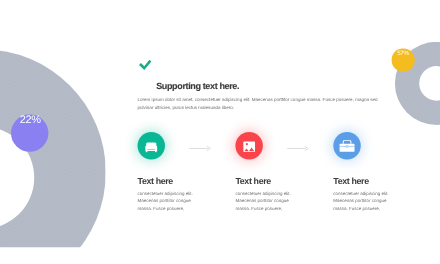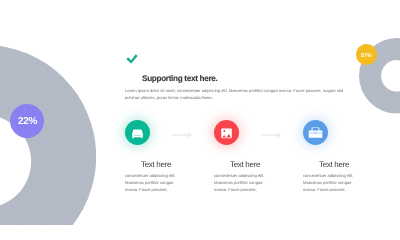--- a/index.html
+++ b/index.html
@@ -1,34 +1,34 @@
 <!DOCTYPE html>
 <html><head>
 <meta charset="utf-8">
 <style>
   html,body{margin:0;padding:0;background:#fff;}
   body{width:400px;height:225px;overflow:hidden;font-family:"Liberation Sans",sans-serif;-webkit-font-smoothing:antialiased;text-rendering:geometricPrecision;}
   #slide{position:relative;width:400px;height:225px;background:#ffffff;overflow:hidden;}
 
   
   .ringwrap{position:absolute;}
-  .badge{position:absolute;border-radius:50%;display:flex;align-items:center;justify-content:center;color:#fff;font-weight:bold;}
+  .badge{position:absolute;border-radius:50%;display:flex;justify-content:center;color:#fff;font-weight:normal;}
   #badge-left{left:10.3px;top:104.2px;width:34px;height:34px;background:#8a80f2;font-size:10px;letter-spacing:-0.35px;padding-left:0.3px;box-sizing:border-box;}
   #badge-right{left:356.1px;top:44.3px;width:20.5px;height:20.5px;background:#f5bc20;font-size:5.6px;letter-spacing:-0.2px;padding-top:2px;box-sizing:border-box;}
 
   
   #content{position:absolute;left:0;top:0;width:400px;height:225px;}
   #check-icon{position:absolute;left:125.8px;top:54.0px;width:12.0px;height:9.9px;}
   #title{position:absolute;left:142px;top:73.8px;font-size:8.2px;font-weight:bold;color:#3c3c3c;letter-spacing:-0.33px;white-space:nowrap;-webkit-text-stroke:0.12px #3c3c3c;}
   #lead{position:absolute;left:125px;top:88.1px;width:224px;font-size:4.14px;line-height:6.4px;color:#6e6e70;}
 
   .col{position:absolute;top:119.5px;width:80px;}
   .icon-circle{width:25px;height:25px;border-radius:50%;position:relative;}
   .icon-circle svg{position:absolute;left:0;top:0;}
-  .col-title{position:absolute;left:16px;top:40.3px;font-size:8.05px;font-weight:normal;color:#3c3c3c;letter-spacing:-0.33px;white-space:nowrap;}
+  .col-title{position:absolute;left:0;top:40.3px;font-size:8.05px;font-weight:bold;color:#3c3c3c;letter-spacing:-0.33px;white-space:nowrap;}
   .col-body{position:absolute;left:0;top:53.4px;width:54px;font-size:4.1px;line-height:6.85px;color:#6e6e70;}
 
   .arrow{position:absolute;top:131.6px;}
 </style>
 </head>
 <body>
 
 <div id="slide">
 
   <svg id="ring-left" class="ringwrap" style="left:-127.5px;top:44.7px;" width="223.2" height="223.2" viewBox="0 0 223.2 223.2">

